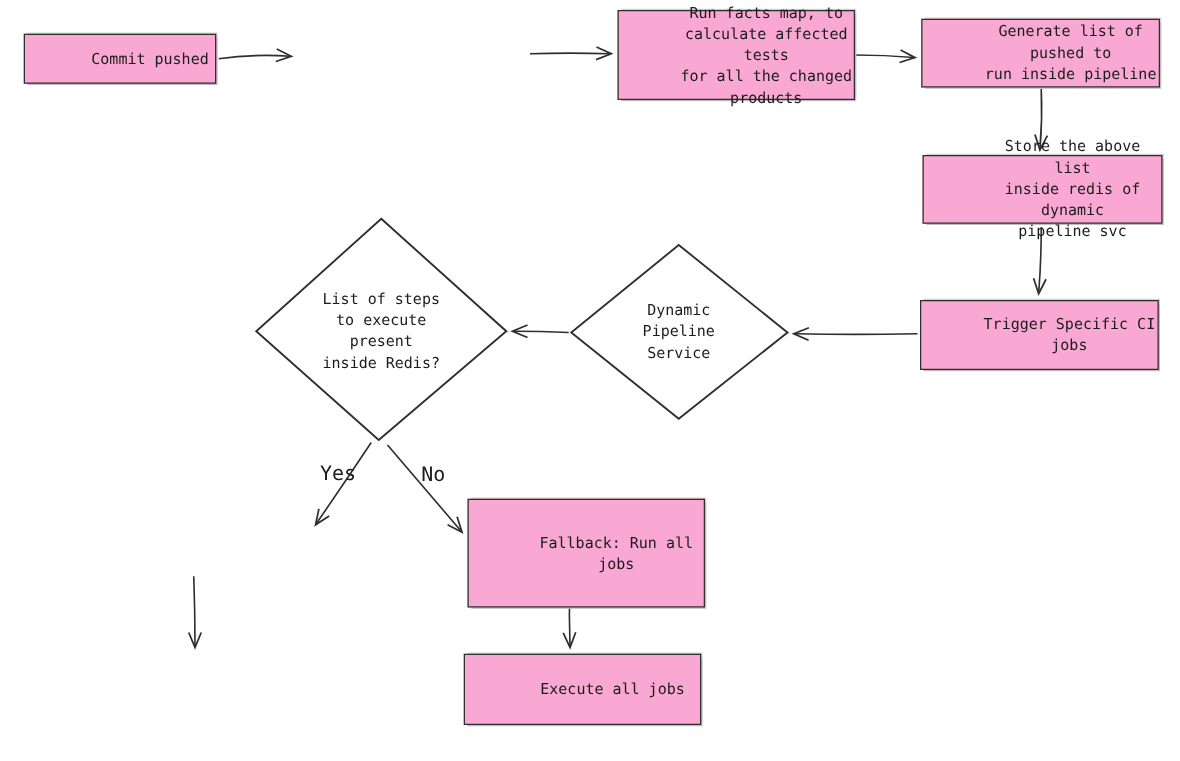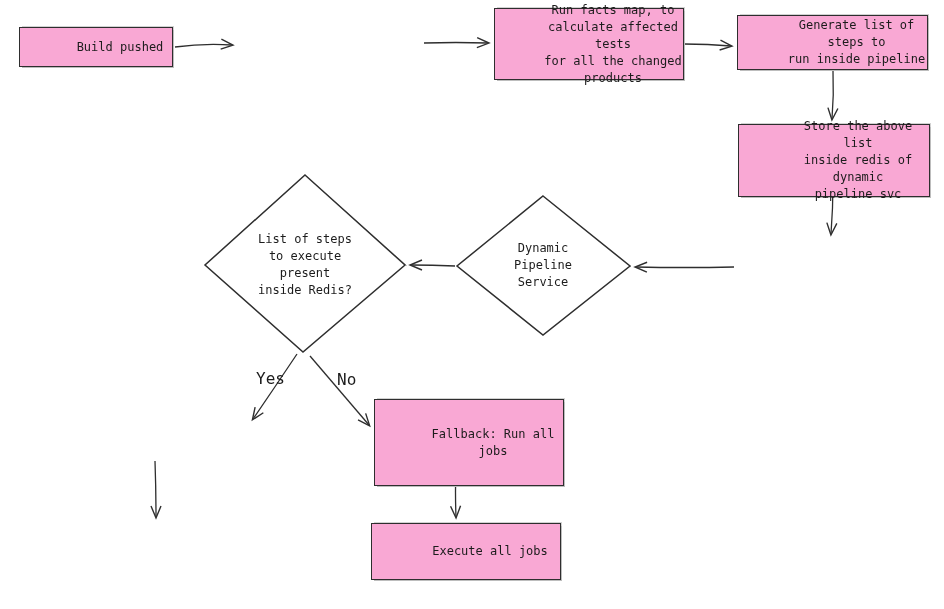--- a/index.html
+++ b/index.html
@@ -72,35 +72,36 @@
       <path d="M833 182 Q833 208 831 234"></path>
       <path d="M734 267 Q684 268 636 267"></path>
       <path d="M455 266 Q432 265 411 265"></path>
       <path d="M297 354 Q275 387 253 419"></path>
       <path d="M310 356 Q340 391 369 425"></path>
       <path d="M155 461 Q156 489 156 517"></path>
       <path d="M456 467 Q455 492 456 517"></path>
     </g>
   </svg>
 
-  <div class="node" style="left:19px;  top:27px;  width:154px; height:40px">Build pushed</div>
+  <div class="node" style="left:19px;  top:27px;  width:154px; height:40px">Commit pushed</div>
 
 
   <div class="node" style="left:494px; top:8px;   width:190px; height:72px">Run facts map, to
 calculate affected tests
 for all the changed
 products</div>
 
-  <div class="node" style="left:737px; top:15px;  width:191px; height:55px">Generate list of steps to
+  <div class="node" style="left:737px; top:15px;  width:191px; height:55px">Generate list of pushed to
 run inside pipeline</div>
 
-  <div class="node" style="left:738px; top:124px; width:192px; height:73px">Store the above list
+  <div class="node" style="left:738px; top:124px; width:192px; height:55px">Store the above list
 inside redis of dynamic
 pipeline svc</div>
 
+  <div class="node" style="left:736px; top:240px; width:191px; height:56px">Trigger Specific CI jobs</div>
 
 
 
   <div class="node" style="left:374px; top:399px; width:190px; height:87px">Fallback: Run all jobs</div>
 
   <div class="node" style="left:371px; top:523px; width:190px; height:57px">Execute all jobs</div>
 
   <div class="dlabel" style="left:225px; top:231px; width:160px">List of steps
 to execute
 present

